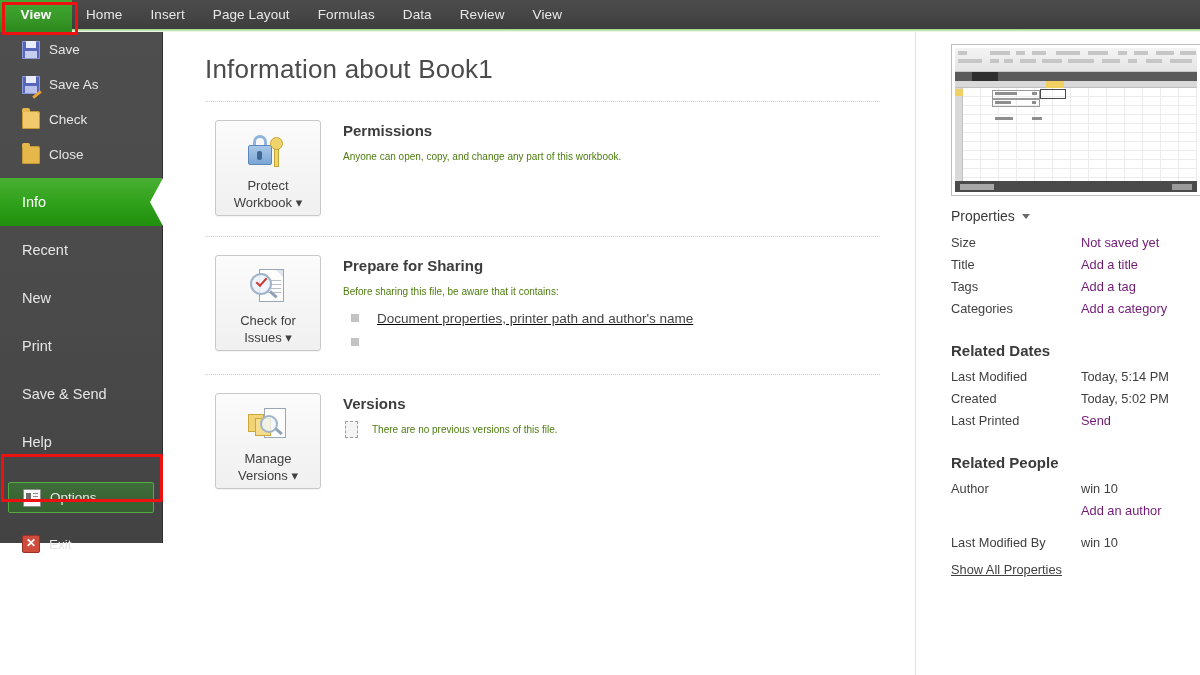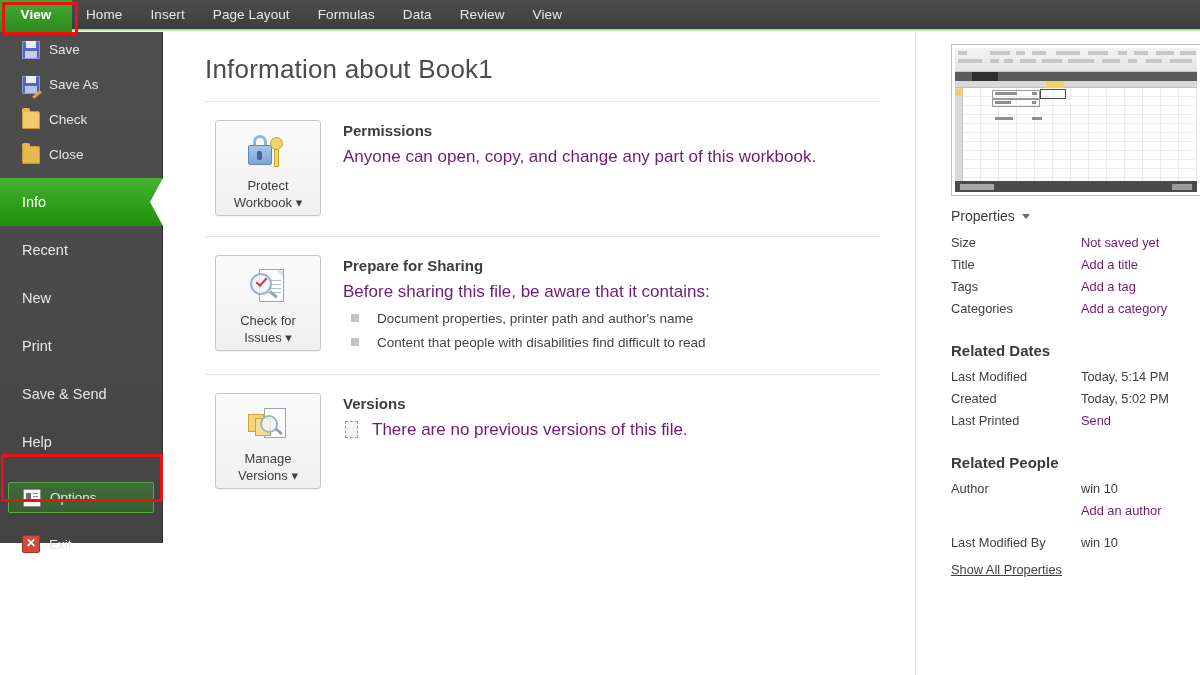--- a/index.html
+++ b/index.html
@@ -132,22 +132,22 @@
     display: flex; flex-direction: column; align-items: center;
     justify-content: flex-start; padding-top: 10px;
     box-shadow: 0 1px 1px rgba(0,0,0,.05);
   }
   .bigbtn .glyph { width: 44px; height: 42px; position: relative; margin-bottom: 4px; }
   .bigbtn .cap {
     font-size: 13px; color: #404040; line-height: 17px; text-align: center;
   }
   .sect-body { padding-left: 22px; padding-top: 2px; }
   .sect-title { font-size: 15px; font-weight: bold; color: #3d3d3d; margin-bottom: 7px; }
-  .sect-text { font-size: 17px; color: #701a75; line-height: 21px; }
-  .bullets { margin-top: 4px; }
+  .sect-text { font-size: 10px; color: #4d7c0f; line-height: 21px; }
+  .bullets { margin-top: 4px; text-decoration: underline; }
   .bullet-row { display: flex; align-items: center; height: 24px; }
   .bullet-sq { width: 8px; height: 8px; background: #c3c3c3; margin: 0 18px 0 8px; flex:none; }
   .bullet-txt { font-size: 13.5px; color: #444444; }
   .ver-row { display: flex; align-items: center; margin-top: 4px; }
   .ver-ico { width: 17px; height: 18px; margin-right: 12px; position: relative; flex:none; }
 
   
   .g-lock-body { position:absolute; left:2px; top:14px; width:24px; height:20px;
                  background:linear-gradient(to bottom,#a9c8e8,#7ba5d4);
                  border:1px solid #5c87b8; border-radius:2px; }
@@ -384,21 +384,20 @@
       <div class="sect-body">
         <div class="sect-title">Prepare for Sharing</div>
         <div class="sect-text">Before sharing this file, be aware that it contains:</div>
         <div class="bullets">
           <div class="bullet-row">
             <span class="bullet-sq"></span>
             <span class="bullet-txt">Document properties, printer path and author's name</span>
           </div>
           <div class="bullet-row">
             <span class="bullet-sq"></span>
-            <span class="bullet-txt">Content that people with disabilities find difficult to read</span>
           </div>
         </div>
       </div>
     </div>
     <div class="dotted"></div>
 
     <div class="section">
       <div class="bigbtn">
         <span class="glyph">
           <span class="g-vpage"></span>

